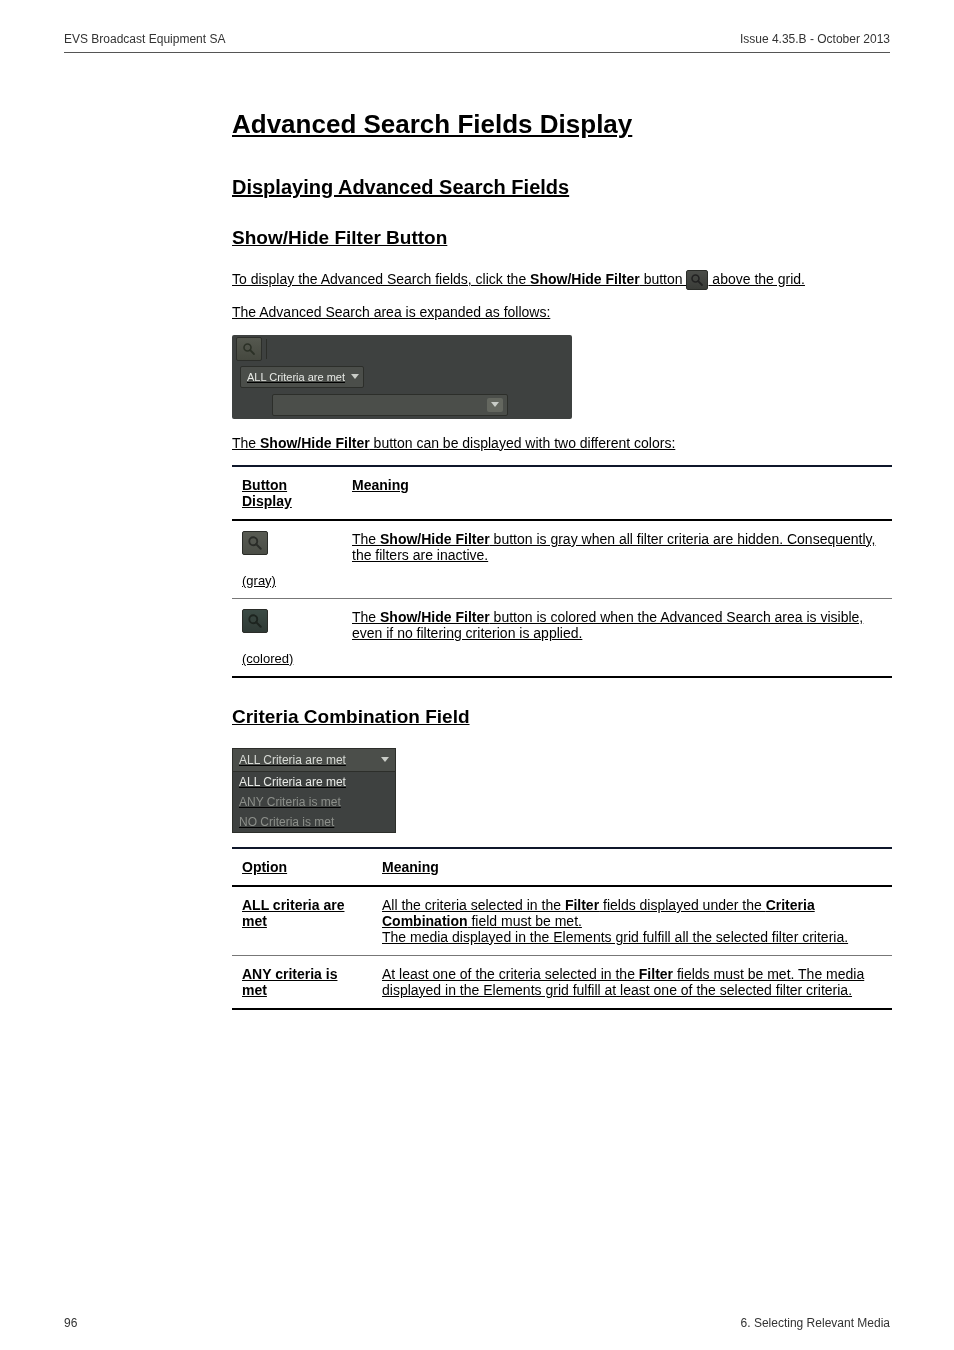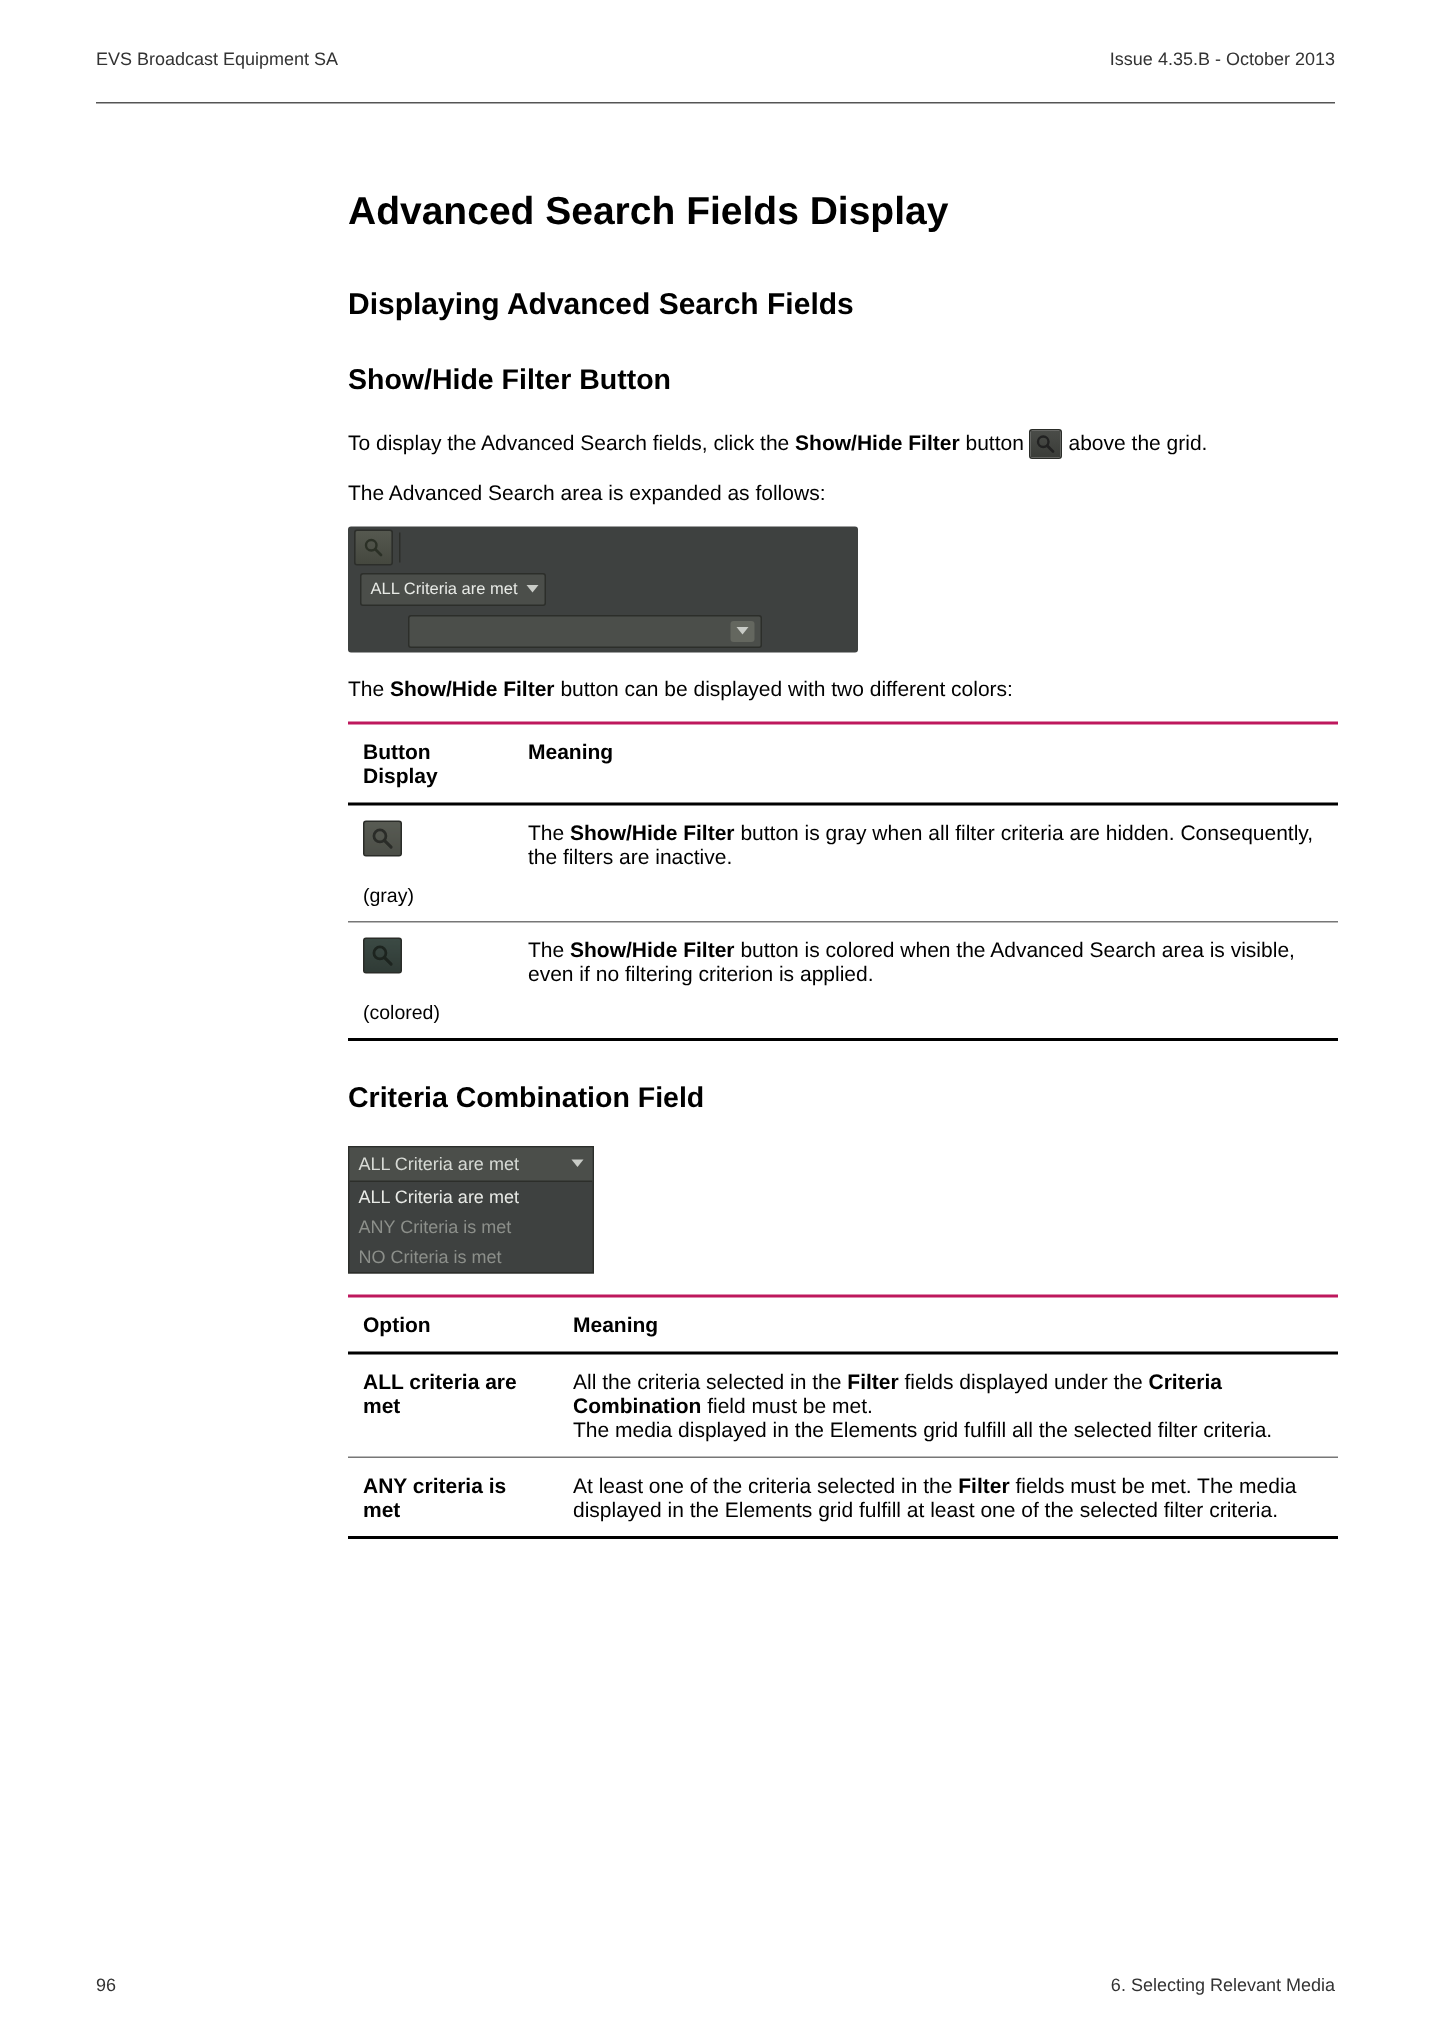--- a/index.html
+++ b/index.html
@@ -15,32 +15,33 @@
     width: 954px;
     min-height: 1350px;
     padding: 32px 64px 0 64px;
     position: relative;
   }
   .top-bar {
     display: flex;
     justify-content: space-between;
     font-size: 12px;
     color: #333;
-    margin-bottom: 22px;
+    margin-bottom: 6px;
     gap: 36px;
   }
   .hr {
     border: none;
     border-top: 1px solid #555;
     margin: 0;
   }
   .content {
     margin-left: 168px;
     margin-top: 56px;
     width: 660px;
+    text-decoration: underline;
   }
   h1.title {
     font-size: 26px;
     font-weight: bold;
     margin: 0 0 36px 0;
   }
   h2.subtitle {
     font-size: 20px;
     font-weight: bold;
     margin: 0 0 28px 0;
@@ -136,21 +137,21 @@
     font-size: 14px;
     margin-bottom: 28px;
   }
   table.info th, table.info td {
     text-align: left;
     vertical-align: top;
     padding: 10px 10px;
     border-bottom: 1px solid #777;
   }
   table.info thead th {
-    border-top: 2px solid #be185d;
+    border-top: 2px solid #0f172a;
     border-bottom: 2px solid #000;
     font-weight: bold;
   }
   table.info tbody tr:last-child td {
     border-bottom: 2px solid #000;
   }
   .col-narrow { width: 90px; }
   .col-opt { width: 120px; }
   .tbl-icon {
     display: inline-block;

